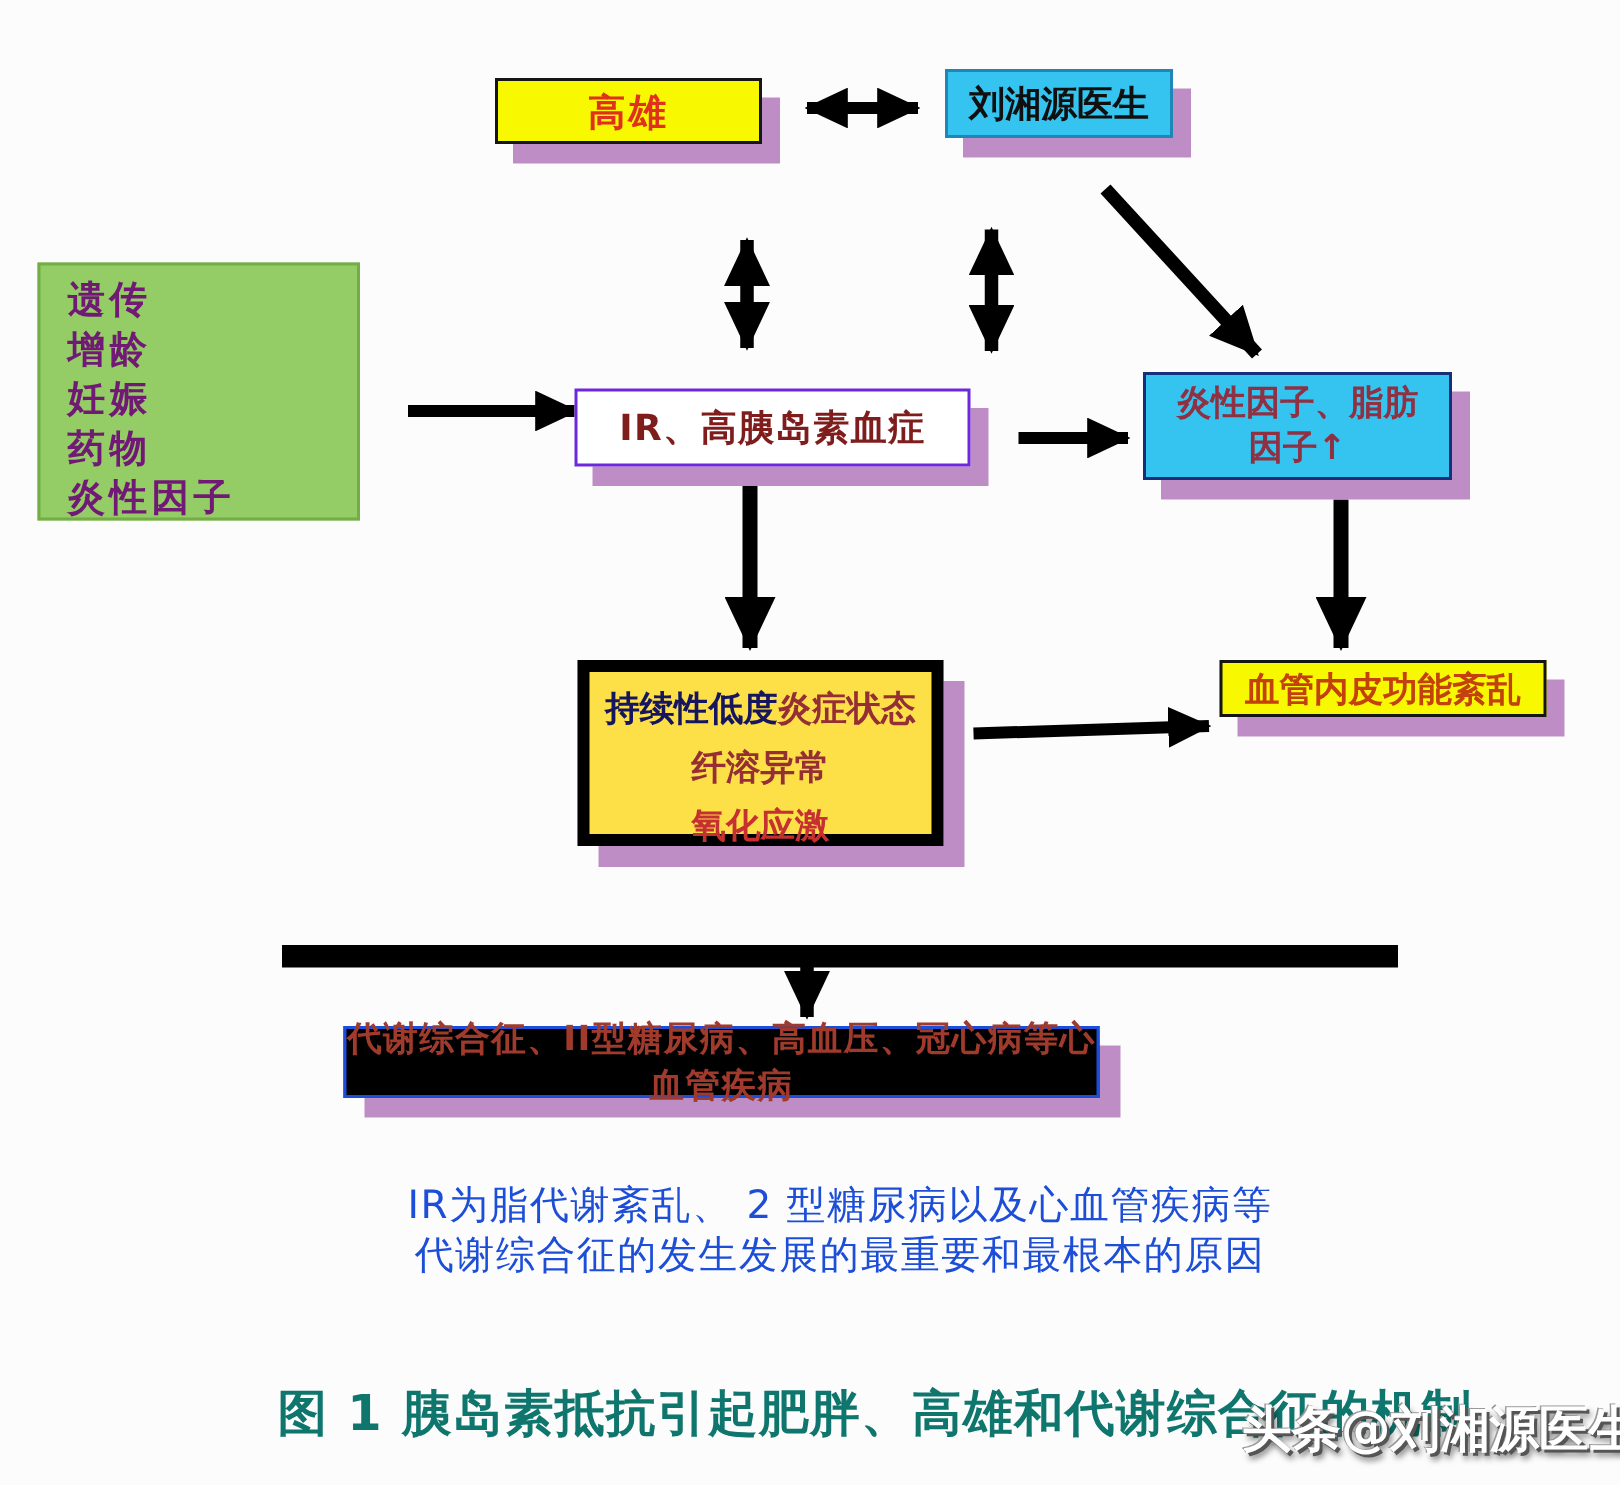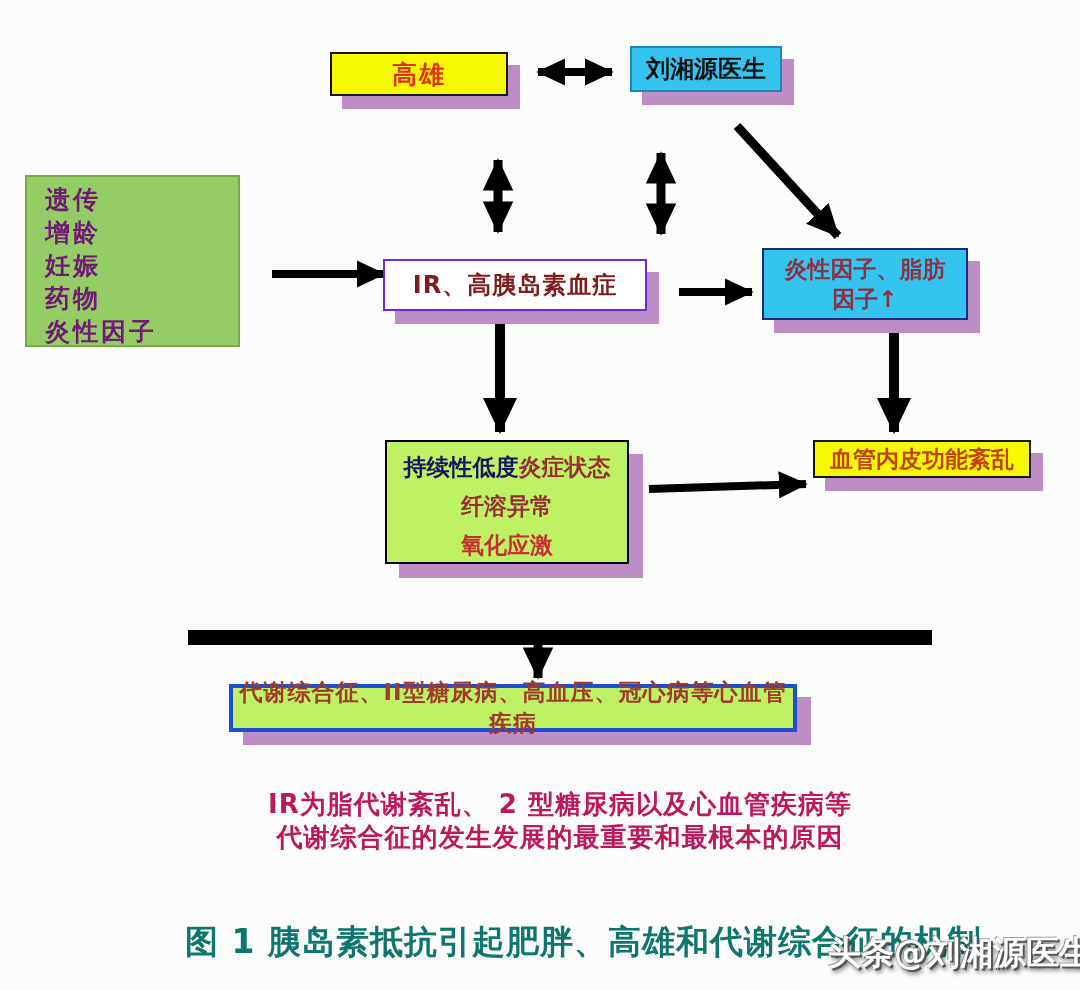--- a/index.html
+++ b/index.html
@@ -18,34 +18,34 @@
     border:2px solid #1f86b8;color:#101010;font-size:24px;}
   .box-risk{left:25px;top:175px;width:215px;height:172px;background:#94cd65;
     border:2px solid #74ad48;flex-direction:column;align-items:flex-start;
     justify-content:flex-start;padding:6px 0 0 18px;color:#701a75;
     font-size:25px;line-height:33px;letter-spacing:3px;}
   .box-ir{left:383px;top:259px;width:264px;height:52px;background:#ffffff;
     border:2px solid #6d28d9;color:#7f1d1d;font-size:24px;letter-spacing:1px;}
   .box-inflam{left:762px;top:248px;width:206px;height:72px;background:#35c4ef;
     border:2px solid #15307a;flex-direction:column;color:#8f3143;
     font-size:23px;line-height:30px;}
-  .box-persistent{left:385px;top:440px;width:244px;height:124px;background:#bef264;
-    border:2px solid #000000;flex-direction:column;justify-content:flex-start;
+  .box-persistent{left:385px;top:440px;width:244px;height:124px;background:#fde047;
+    border:8px solid #000000;flex-direction:column;justify-content:flex-start;
     padding-top:6px;font-size:23px;line-height:39px;box-shadow:14px 14px 0 0 #bf8dc5;}
   .box-endothelial{left:813px;top:440px;width:218px;height:38px;background:#f8f800;
     border:2px solid #151515;color:#c2410c;font-size:23px;}
-  .box-outcome{left:229px;top:684px;width:568px;height:48px;background:#bef264;
-    border:4px solid #1d4ed8;color:#a03a2c;font-size:23px;letter-spacing:1px;
+  .box-outcome{left:229px;top:684px;width:504px;height:48px;background:#000000;
+    border:2px solid #1d4ed8;color:#a03a2c;font-size:23px;letter-spacing:1px;
     box-shadow:14px 13px 0 0 #bf8dc5;}
   .txt-navy{color:#151560;}
   .txt-darkred{color:#952f35;}
   .txt-red{color:#c53030;}
   .note{
     position:absolute;left:160px;top:788px;width:800px;text-align:center;z-index:2;
-    color:#be185d;font-size:26px;font-weight:bold;line-height:33px;letter-spacing:1px;
+    color:#1d4ed8;font-size:26px;font-weight:normal;line-height:33px;letter-spacing:1px;
   }
   .caption{
     position:absolute;left:185px;top:920px;z-index:2;color:#0f766e;
     font-size:33px;font-weight:bold;letter-spacing:1px;white-space:nowrap;
   }
   .watermark{
     position:absolute;left:828px;top:931px;z-index:3;color:#ffffff;
     font-size:33px;font-weight:bold;white-space:nowrap;
     text-shadow:2px 2px 0 #555, -1px -1px 0 #9a9a9a, 3px 4px 4px rgba(0,0,0,0.55);
   }

